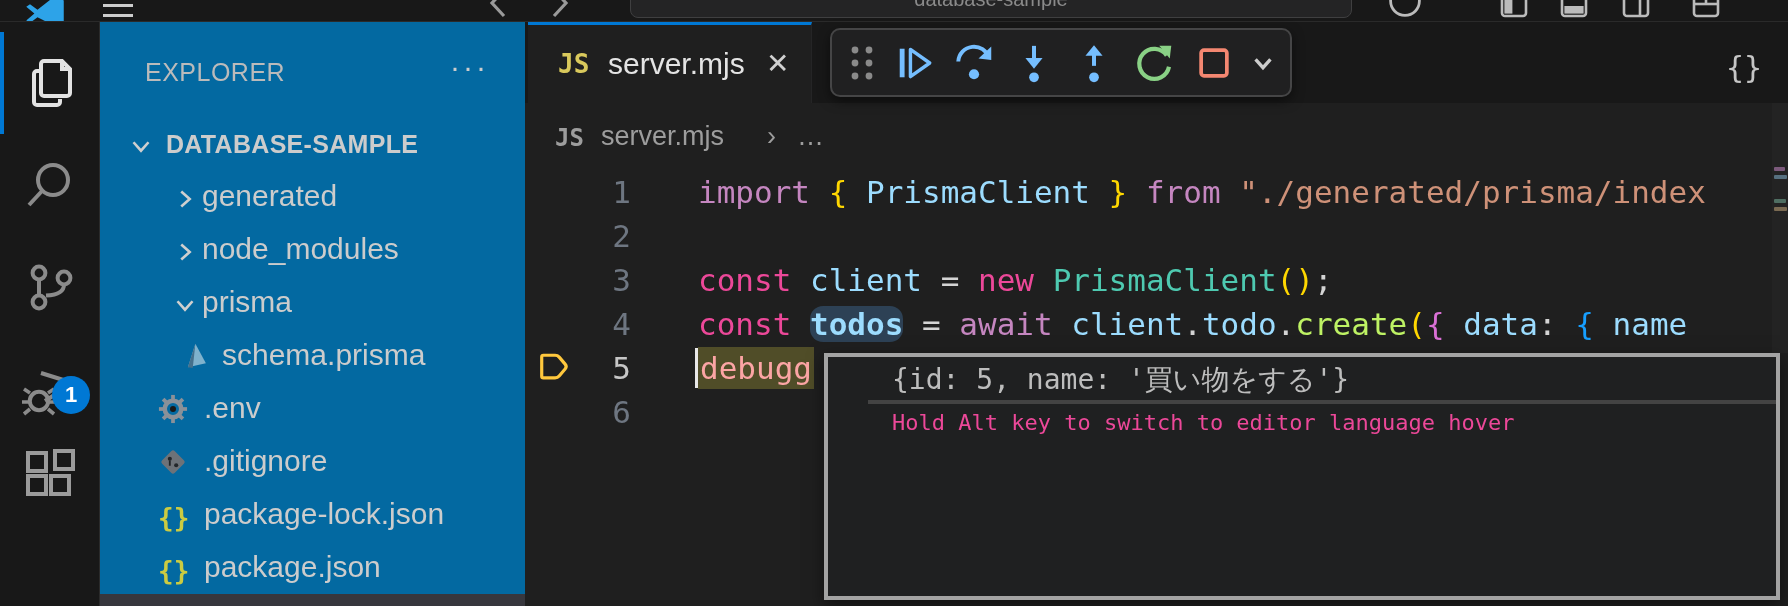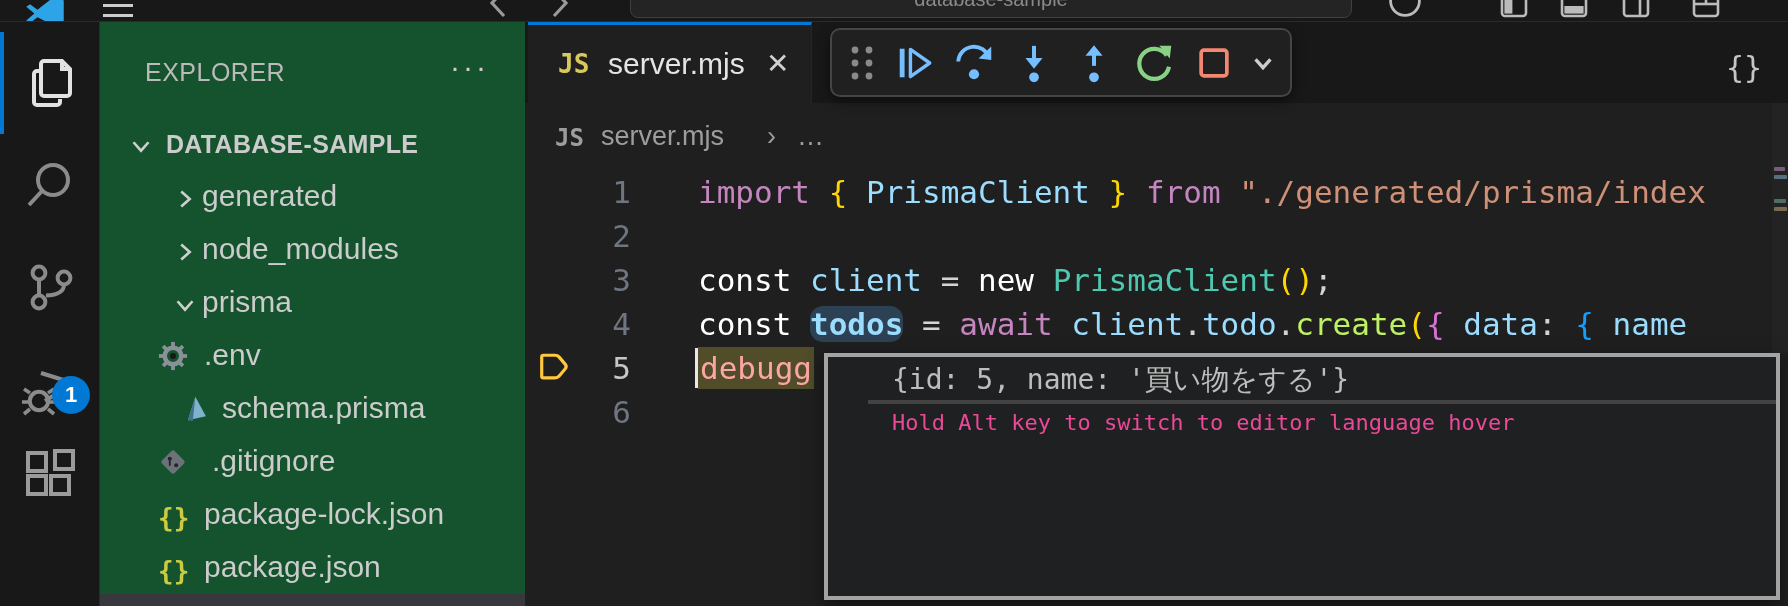--- a/index.html
+++ b/index.html
@@ -19,21 +19,21 @@
     background:#181818; border-right:1px solid #2b2b2b; }
   .ab-item { position:absolute; left:0; width:100px; height:100px; display:flex;
     align-items:center; justify-content:center; }
   .ab-active-bar { position:absolute; left:0; top:10px; width:4px; height:102px; background:#0078d4; }
   .ab-badge { position:absolute; left:52px; top:36px; width:38px; height:38px; border-radius:50%;
     background:#0078d4; color:#fff; font-size:22px; font-weight:bold;
     display:flex; align-items:center; justify-content:center; }
 
   
   #sidebar { position:absolute; left:100px; top:22px; width:425px; height:584px;
-    background:#14532d; overflow:hidden; }
+    background:#0369a1; overflow:hidden; }
   #sidebar-header { position:absolute; left:0; top:28px; width:425px; height:44px; }
   #sidebar-title { position:absolute; left:45px; top:8px; font-size:25px; letter-spacing:.5px; color:#bbbbbb; }
   #sidebar-more { position:absolute; left:350px; top:0px; font-size:30px; color:#cccccc; letter-spacing:3px; }
   #tree { position:absolute; left:0; top:95px; width:425px; }
   .tree-row { position:relative; width:425px; height:53px; color:#cccccc; font-size:30px; }
   .tree-row.selected { background:#37373d; }
   .tr-chevron { position:absolute; top:14px; }
   .tr-icon { position:absolute; top:12px; }
   .tr-label { position:absolute; top:9px; white-space:nowrap; }
   .tr-root  { font-weight:bold; font-size:25px; top:13px; letter-spacing:.3px; }
@@ -64,21 +64,21 @@
   .bc-item { position:absolute; top:18px; font-size:27px; color:#9d9d9d; white-space:nowrap; }
 
   
   #code { position:absolute; left:0; top:148px; width:1263px; }
   .code-line { position:relative; height:44px; font-family:"DejaVu Sans Mono",monospace;
     font-size:31px; line-height:44px; white-space:pre; }
   .ln-icon { position:absolute; left:13px; top:5px; }
   .ln-num { position:absolute; left:44px; width:62px; text-align:right; color:#6e7681; }
   .code-line.active .ln-num { color:#c6c6c6; }
   .ln-text { position:absolute; left:173px; white-space:pre; }
-  .tok-kw{color:#ffffff}.tok-ctrl{color:#C586C0}.tok-var{color:#9CDCFE}.tok-cls{color:#4EC9B0}
+  .tok-kw{color:#ec4899}.tok-ctrl{color:#C586C0}.tok-var{color:#9CDCFE}.tok-cls{color:#4EC9B0}
   .tok-fn{color:#bef264}.tok-str{color:#CE9178}.tok-pl{color:#D4D4D4}.tok-b1{color:#FFD700}
   .tok-b2{color:#DA70D6}.tok-b3{color:#179FFF}.tok-num{color:#B5CEA8}
   .tok-dbg{color:#fca5a5; background:#504d28; padding:3px 2px;}
   .tok-gray{color:#bdbdbd}.tok-prop{color:#C586C0}.tok-proto{color:#A884C5}.tok-obj{color:#cccccc}
   .tok-hl { background:rgba(56,93,130,.55); border-radius:13px;font-weight:bold; }
   #cursor { position:absolute; left:170px; top:2px; width:3px; height:40px; background:#e8e8e8; }
 
   
   #minimap { position:absolute; right:0; top:81px; width:16px; height:250px; background:#232323; }
   .mm-mark { position:absolute; height:4px; border-radius:1px; }
@@ -214,20 +214,29 @@
         </span>
         <span class="tr-label" style="left: 102px;">node_modules</span>
       </div>
       <div class="tree-row">
         <span class="tr-chevron" style="left: 70px;">
           <svg width="30" height="30" viewBox="0 0 16 16">
             <polyline points="4,6 8,10.5 12,6" fill="none" stroke="#cfcfcf" stroke-width="1.4"></polyline>
           </svg>
         </span>
         <span class="tr-label" style="left: 102px;">prisma</span>
+      </div>
+      <div class="tree-row">
+        <span class="tr-icon" style="left: 80px;">
+          <svg width="30" height="30" viewBox="0 0 16 16">
+            <path d="M8.2 1.5 L13.8 11.8 4.2 14 Z" fill="#7fb2cd"></path>
+            <path d="M8.2 1.5 L4.2 14 6.8 14.4 Z" fill="#44708c"></path>
+          </svg>
+        </span>
+        <span class="tr-label" style="left: 122px;">schema.prisma</span>
       </div>
       <div class="tree-row">
         <span class="tr-icon" style="left: 58px;">
           <svg width="30" height="30" viewBox="0 0 16 16">
             <circle cx="8" cy="8" r="4.4" fill="none" stroke="#8a9199" stroke-width="2.4"></circle>
             <circle cx="8" cy="8" r="1.6" fill="#181818"></circle>
             <g stroke="#8a9199" stroke-width="2">
               <line x1="8" y1="0.5" x2="8" y2="3"></line>
               <line x1="8" y1="13" x2="8" y2="15.5"></line>
               <line x1="0.5" y1="8" x2="3" y2="8"></line>
@@ -235,38 +244,29 @@
               <line x1="2.7" y1="2.7" x2="4.5" y2="4.5"></line>
               <line x1="11.5" y1="11.5" x2="13.3" y2="13.3"></line>
               <line x1="13.3" y1="2.7" x2="11.5" y2="4.5"></line>
               <line x1="2.7" y1="13.3" x2="4.5" y2="11.5"></line>
             </g>
           </svg>
         </span>
         <span class="tr-label" style="left: 104px;">.env</span>
       </div>
       <div class="tree-row">
-        <span class="tr-icon" style="left: 80px;">
-          <svg width="30" height="30" viewBox="0 0 16 16">
-            <path d="M8.2 1.5 L13.8 11.8 4.2 14 Z" fill="#7fb2cd"></path>
-            <path d="M8.2 1.5 L4.2 14 6.8 14.4 Z" fill="#44708c"></path>
-          </svg>
-        </span>
-        <span class="tr-label" style="left: 122px;">schema.prisma</span>
-      </div>
-      <div class="tree-row">
         <span class="tr-icon" style="left: 58px;">
           <svg width="30" height="30" viewBox="0 0 16 16">
             <rect x="3.2" y="3.2" width="9.6" height="9.6" rx="1.4" transform="rotate(45 8 8)" fill="#6d7278"></rect>
             <circle cx="6.3" cy="6.3" r="1.1" fill="#22262a"></circle>
             <circle cx="9.7" cy="9.7" r="1.1" fill="#22262a"></circle>
             <line x1="6.3" y1="7.4" x2="6.3" y2="10" stroke="#22262a" stroke-width="1"></line>
           </svg>
         </span>
-        <span class="tr-label" style="left: 112px;">.gitignore</span>
+        <span class="tr-label" style="left: 104px;">.gitignore</span>
       </div>
       <div class="tree-row">
         <span class="tr-icon" style="left: 58px;"><span class="json-icon">{}</span></span>
         <span class="tr-label" style="left: 104px;">package-lock.json</span>
       </div>
       <div class="tree-row">
         <span class="tr-icon" style="left: 58px;"><span class="json-icon">{}</span></span>
         <span class="tr-label" style="left: 104px;">package.json</span>
       </div>
       <div class="tree-row selected">

